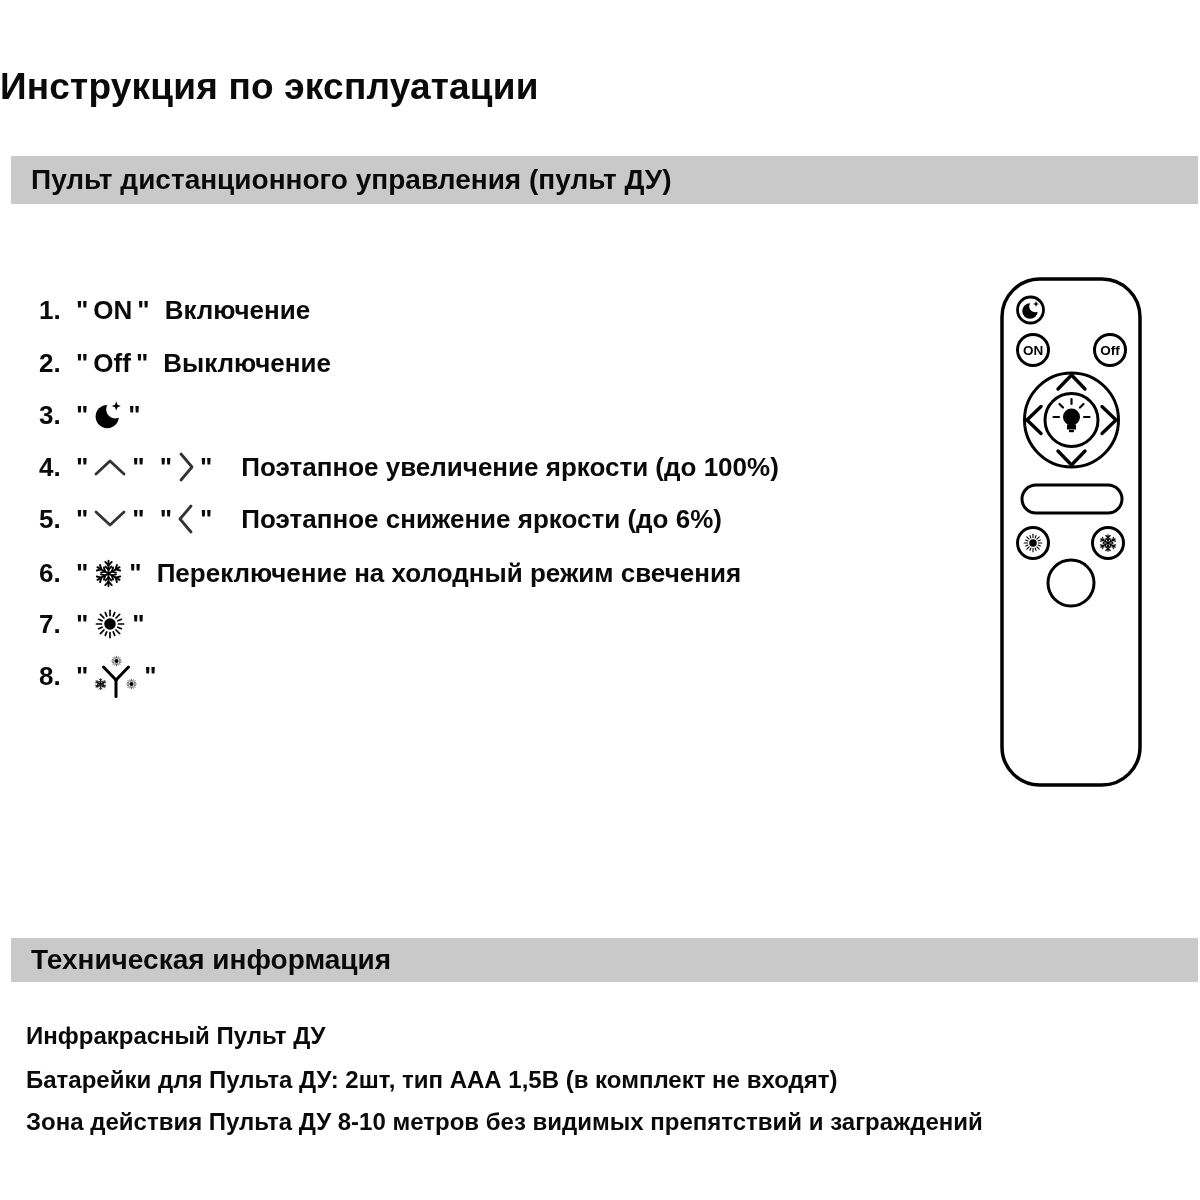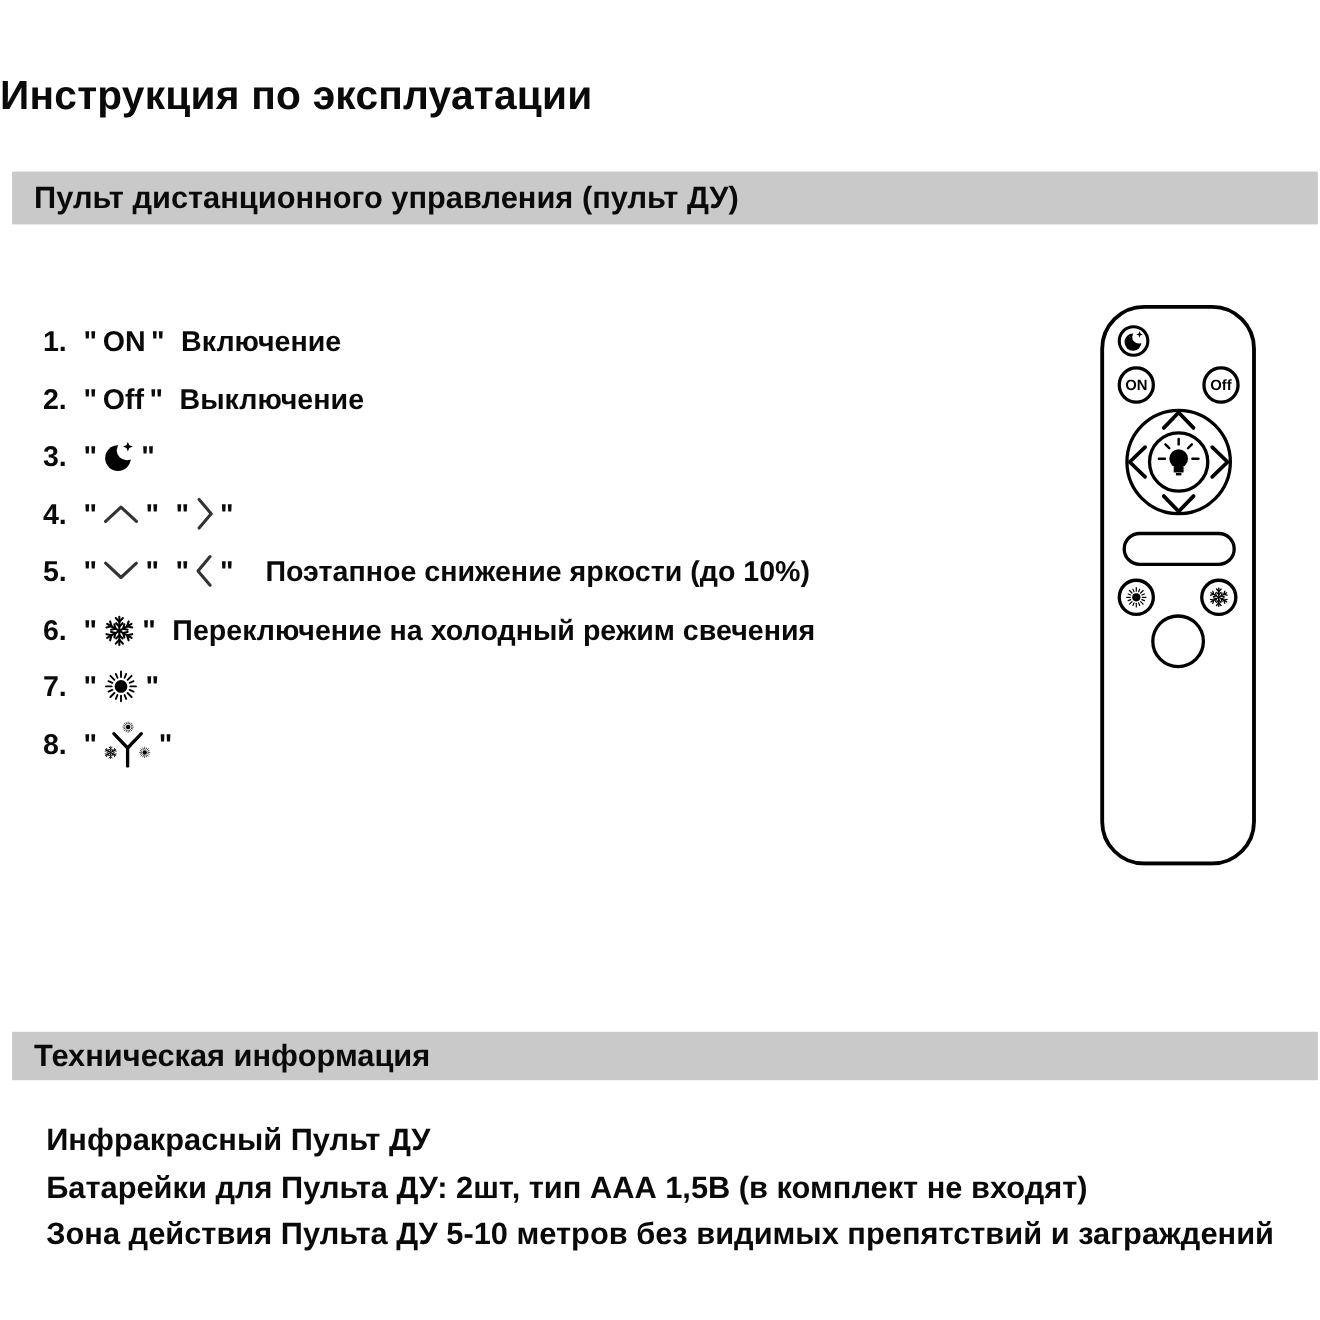--- a/index.html
+++ b/index.html
@@ -29,22 +29,22 @@
   .q + .q{margin-left:12px;}
   .tok{margin:0 2px;display:inline-block;}
   .ic-wrap{display:inline-flex;align-items:center;justify-content:center;margin:0 2px;}
   .li-desc{margin-left:12px;}
   .wide-gap .li-desc{margin-left:26px;}
   .li-row-multi .li-desc{position:relative;}
   .li-desc2{position:absolute;left:0;top:29px;white-space:nowrap;}
   .ic-chev{stroke:#333;stroke-width:2.8;fill:none;stroke-linecap:round;stroke-linejoin:round;}
   
   .tech-line{
-    position:absolute;left:42px;height:30px;display:flex;align-items:center;
-    font-size:28px;font-weight:700;white-space:nowrap;
+    position:absolute;left:26px;height:30px;display:flex;align-items:center;
+    font-size:24px;font-weight:700;white-space:nowrap;
   }
   
   .remote-svg{position:absolute;left:1000px;top:277px;}
   .defs-svg{position:absolute;width:0;height:0;}
 </style>
 </head>
 <body>
 
 <svg class="defs-svg" aria-hidden="true">
   <defs>
@@ -170,40 +170,41 @@
         </span>
         <span class="q">"</span>
         <span class="q">"</span>
         <span class="ic-wrap">
           <svg width="18" height="32" viewBox="0 0 18 32">
             <polyline class="ic-chev" points="4,3 15,16 4,29"></polyline>
           </svg>
         </span>
         <span class="q">"</span>
       </span>
+      <span class="li-desc">Поэтапное увеличение яркости (до 100%)</span>
     </div>
     <div class="li-row wide-gap" style="top: 504px;">
       <span class="li-num">5.</span>
       <span class="li-parts">
         <span class="q">"</span>
         <span class="ic-wrap">
           <svg width="34" height="20" viewBox="0 0 34 20">
             <polyline class="ic-chev" points="3,3 17,16 31,3"></polyline>
           </svg>
         </span>
         <span class="q">"</span>
         <span class="q">"</span>
         <span class="ic-wrap">
           <svg width="18" height="32" viewBox="0 0 18 32">
             <polyline class="ic-chev" points="14,3 3,16 14,29"></polyline>
           </svg>
         </span>
         <span class="q">"</span>
       </span>
-      <span class="li-desc">Поэтапное снижение яркости (до 10%)</span>
+      <span class="li-desc">Поэтапное снижение яркости (до 6%)</span>
     </div>
     <div class="li-row" style="top: 558px;">
       <span class="li-num">6.</span>
       <span class="li-parts">
         <span class="q">"</span>
         <span class="ic-wrap">
           <svg width="31" height="31" viewBox="0 0 40 40">
             <use href="#def-snowflake"></use>
           </svg>
         </span>
@@ -299,13 +300,13 @@
 
   <circle cx="71" cy="306" r="23" fill="none" stroke="#000" stroke-width="3"></circle>
 </svg>
 
 <div class="section-bar bar-tech">
   <span>Техническая информация</span>
 </div>
 
 <div class="tech-line" style="top:1021px">Инфракрасный Пульт ДУ</div>
 <div class="tech-line" style="top:1065px">Батарейки для Пульта ДУ: 2шт, тип ААА 1,5В (в комплект не входят)</div>
-<div class="tech-line" style="top:1107px">Зона действия Пульта ДУ 5-10 метров без видимых препятствий и заграждений</div>
+<div class="tech-line" style="top:1107px">Зона действия Пульта ДУ 8-10 метров без видимых препятствий и заграждений</div>
 
 </body></html>

